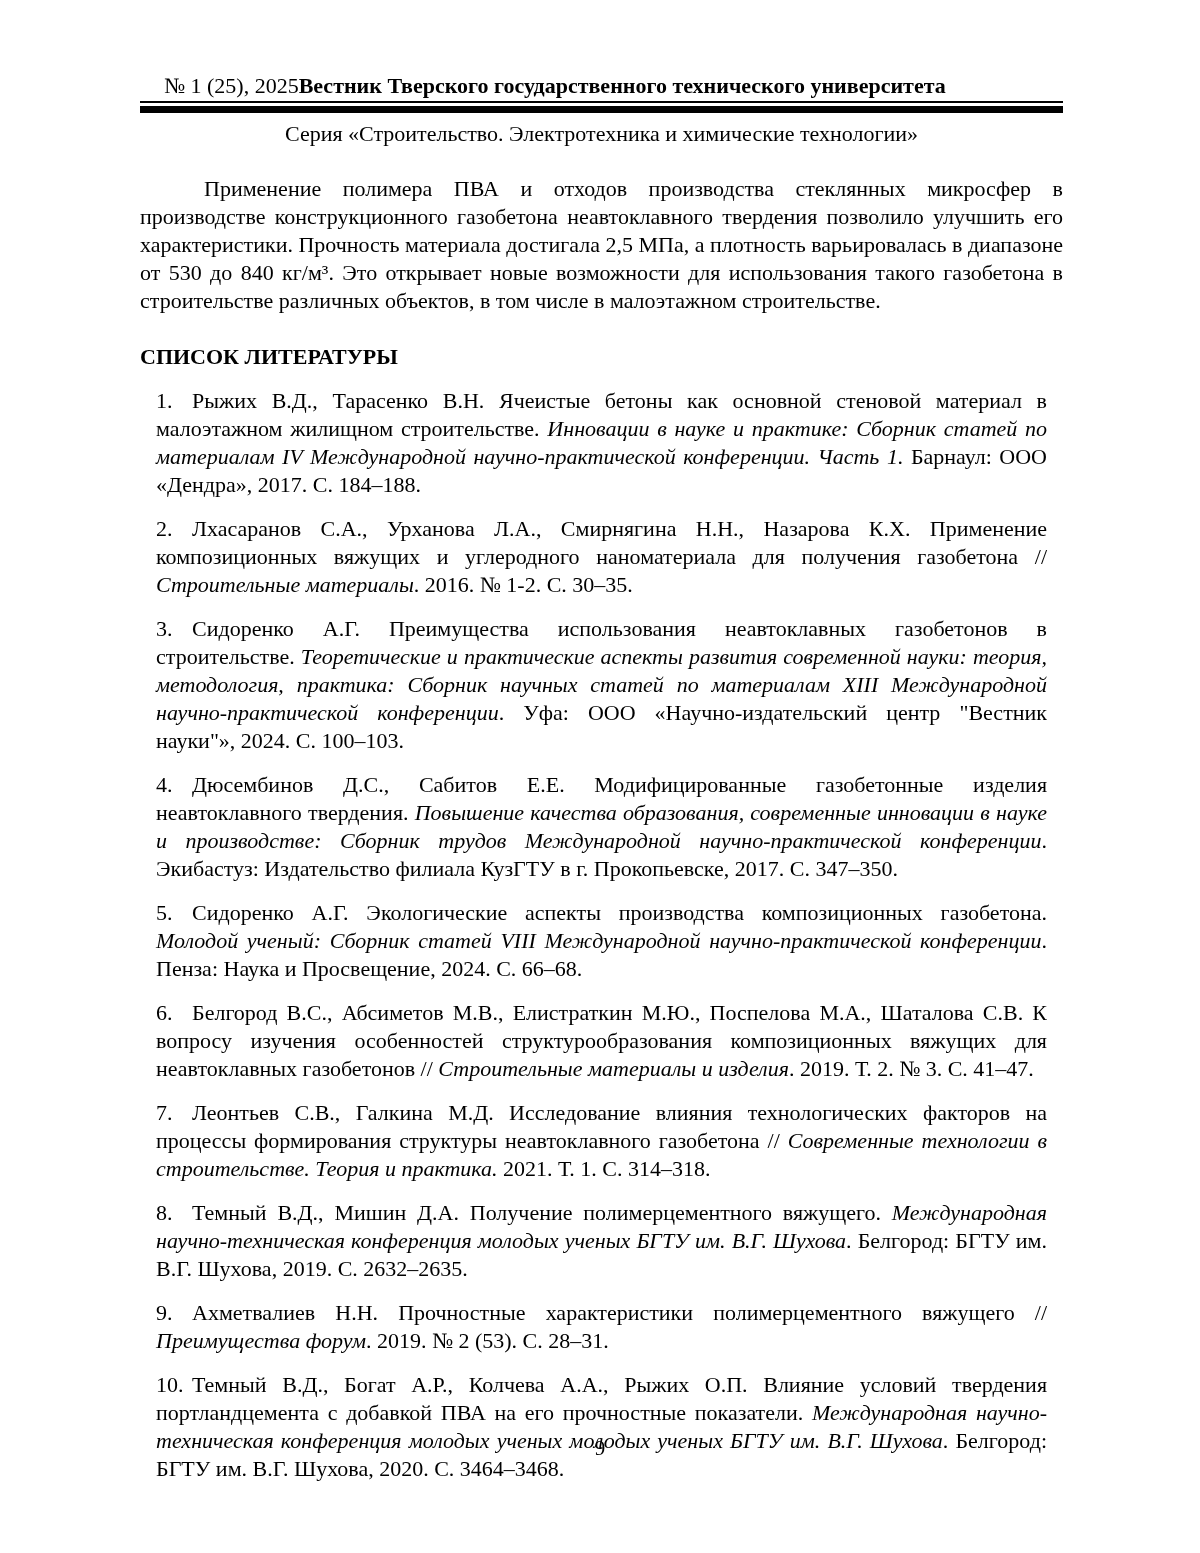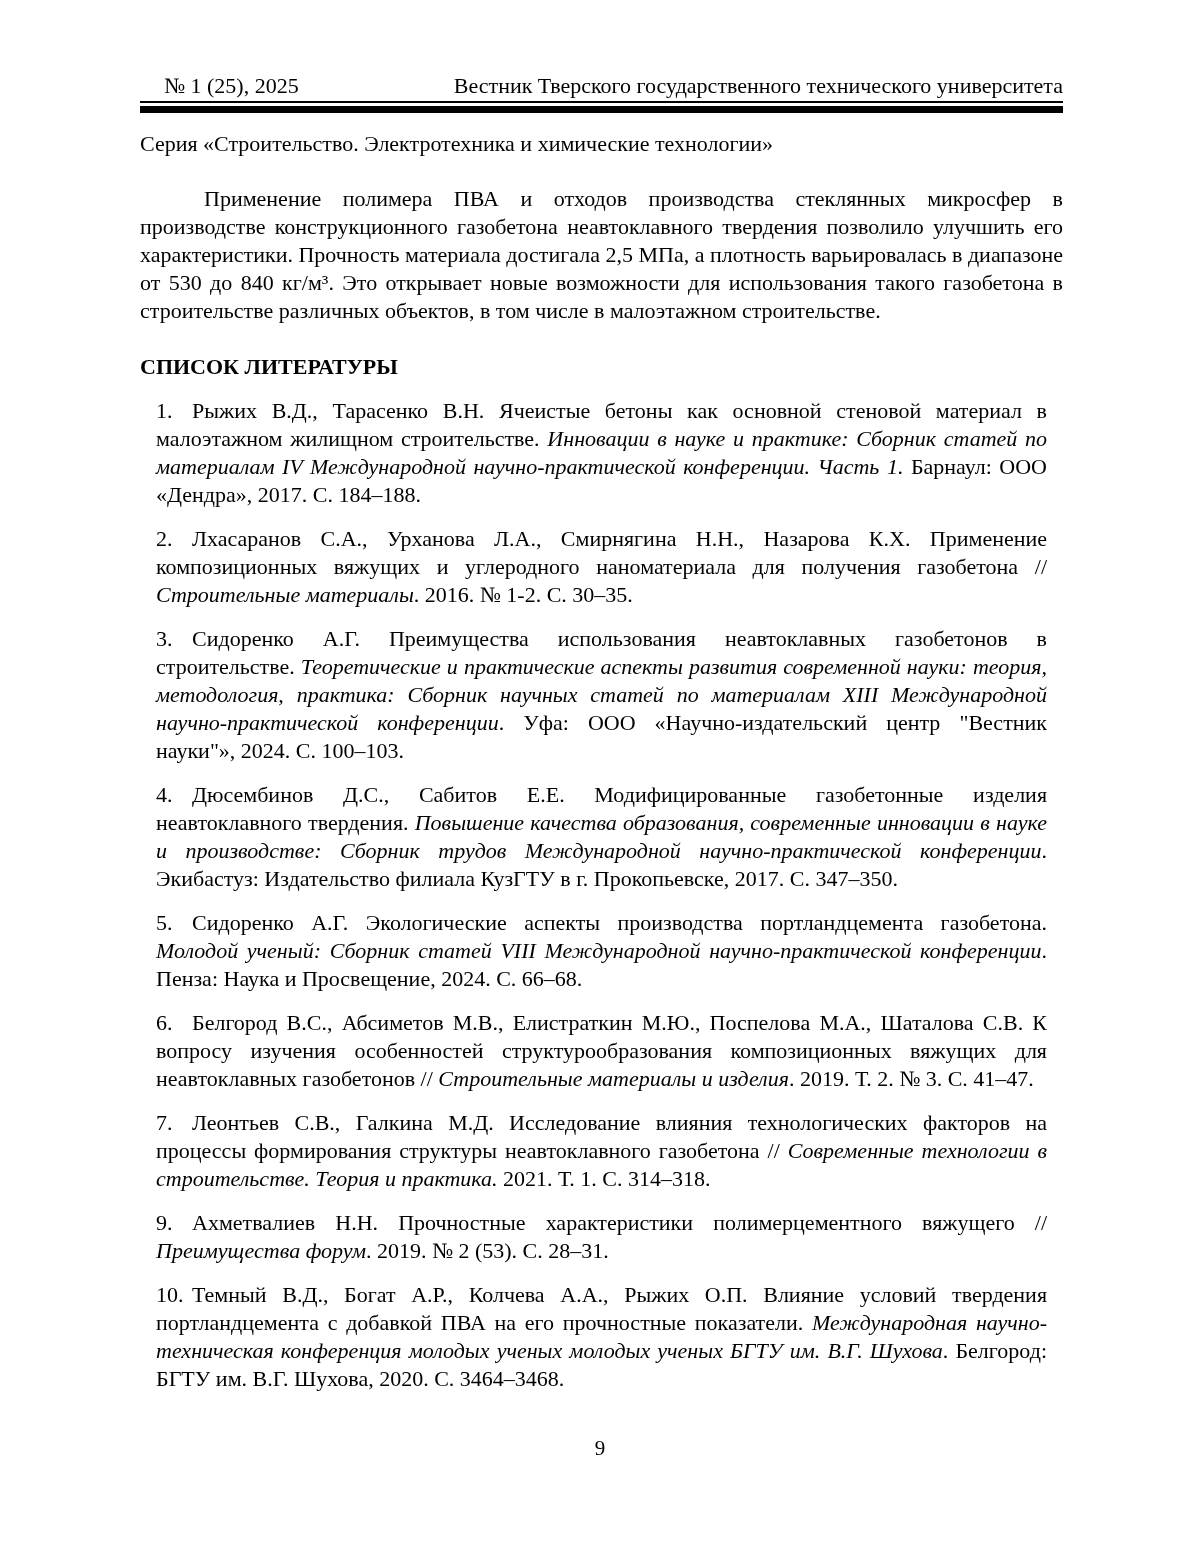--- a/index.html
+++ b/index.html
@@ -26,33 +26,34 @@
     align-items: baseline;
     font-size: 22px;
     line-height: 24px;
   }
   .journal-header .issue {
     white-space: nowrap;
     padding-left: 24px;
   }
   .journal-header .journal-title {
     flex: 1;
-    text-align: right;
+    text-align: left;
+    font-weight: bold;
   }
   .header-rule {
     margin-top: 3px;
     height: 3px;
     border-top: 2px solid #000000;
     border-bottom: 7px solid #000000;
   }
   .series-line {
     font-size: 22px;
     line-height: 26px;
-    text-align: left;
-    margin-top: 18px;
+    text-align: center;
+    margin-top: 8px;
   }
   .abstract {
     margin: 28px 0 0 0;
     font-size: 22px;
     line-height: 28px;
     text-align: justify;
     text-indent: 64px;
   }
   .list-heading {
     margin: 28px 0 0 0;
@@ -96,22 +97,23 @@
 
   <p class="abstract">Применение полимера ПВА и отходов производства стеклянных микросфер в производстве конструкционного газобетона неавтоклавного твердения позволило улучшить его характеристики. Прочность материала достигала 2,5 МПа, а плотность варьировалась в диапазоне от 530 до 840 кг/м³. Это открывает новые возможности для использования такого газобетона в строительстве различных объектов, в том числе в малоэтажном строительстве.</p>
 
   <h2 class="list-heading">СПИСОК ЛИТЕРАТУРЫ</h2>
 
   <div class="references">
       <p class="ref"><span class="ref-num">1.</span><span>Рыжих В.Д., Тарасенко В.Н. Ячеистые бетоны как основной стеновой материал в малоэтажном жилищном строительстве. </span><i>Инновации в науке и практике: Сборник статей по материалам IV Международной научно-практической конференции. Часть 1.</i><span> Барнаул: ООО «Дендра», 2017. С. 184–188.</span></p>
       <p class="ref"><span class="ref-num">2.</span><span>Лхасаранов С.А., Урханова Л.А., Смирнягина Н.Н., Назарова К.Х. Применение композиционных вяжущих и углеродного наноматериала для получения газобетона // </span><i>Строительные материалы</i><span>. 2016. № 1-2. С. 30–35.</span></p>
       <p class="ref"><span class="ref-num">3.</span><span>Сидоренко А.Г. Преимущества использования неавтоклавных газобетонов в строительстве. </span><i>Теоретические и практические аспекты развития современной науки: теория, методология, практика: Сборник научных статей по материалам XIII Международной научно-практической конференции</i><span>. Уфа: ООО «Научно-издательский центр "Вестник науки"», 2024. С. 100–103.</span></p>
       <p class="ref"><span class="ref-num">4.</span><span>Дюсембинов Д.С., Сабитов Е.Е. Модифицированные газобетонные изделия неавтоклавного твердения. </span><i>Повышение качества образования, современные инновации в науке и производстве: Сборник трудов Международной научно-практической конференции</i><span>. Экибастуз: Издательство филиала КузГТУ в г. Прокопьевске, 2017. С. 347–350.</span></p>
-      <p class="ref"><span class="ref-num">5.</span><span>Сидоренко А.Г. Экологические аспекты производства портландцемента газобетона. </span><i>Молодой ученый: Сборник статей VIII Международной научно-практической конференции</i><span>. Пенза: Наука и Просвещение, 2024. С. 66–68.</span></p>
+      <p class="ref"><span class="ref-num">5.</span><span>Сидоренко А.Г. Экологические аспекты производства композиционных газобетона. </span><i>Молодой ученый: Сборник статей VIII Международной научно-практической конференции</i><span>. Пенза: Наука и Просвещение, 2024. С. 66–68.</span></p>
       <p class="ref"><span class="ref-num">6.</span><span>Белгород В.С., Абсиметов М.В., Елистраткин М.Ю., Поспелова М.А., Шаталова С.В. К вопросу изучения особенностей структурообразования композиционных вяжущих для неавтоклавных газобетонов // </span><i>Строительные материалы и изделия</i><span>. 2019. Т. 2. № 3. С. 41–47.</span></p>
       <p class="ref"><span class="ref-num">7.</span><span>Леонтьев С.В., Галкина М.Д. Исследование влияния технологических факторов на процессы формирования структуры неавтоклавного газобетона // </span><i>Современные технологии в строительстве. Теория и практика.</i><span> 2021. Т. 1. С. 314–318.</span></p>
+      <p class="ref"><span class="ref-num">8.</span><span>Темный В.Д., Мишин Д.А. Получение полимерцементного вяжущего. </span><i>Международная научно-техническая конференция молодых ученых БГТУ им. В.Г. Шухова</i><span>. Белгород: БГТУ им. В.Г. Шухова, 2019. С. 2632–2635.</span></p>
       <p class="ref"><span class="ref-num">9.</span><span>Ахметвалиев Н.Н. Прочностные характеристики полимерцементного вяжущего // </span><i>Преимущества форум</i><span>. 2019. № 2 (53). С. 28–31.</span></p>
       <p class="ref"><span class="ref-num">10.</span><span>Темный В.Д., Богат А.Р., Колчева А.А., Рыжих О.П. Влияние условий твердения портландцемента с добавкой ПВА на его прочностные показатели. </span><i>Международная научно-техническая конференция молодых ученых молодых ученых БГТУ им. В.Г. Шухова</i><span>. Белгород: БГТУ им. В.Г. Шухова, 2020. С. 3464–3468.</span></p>
     </div>
 
   <div class="page-number">9</div>
 
 </div>
 
 </body></html>

